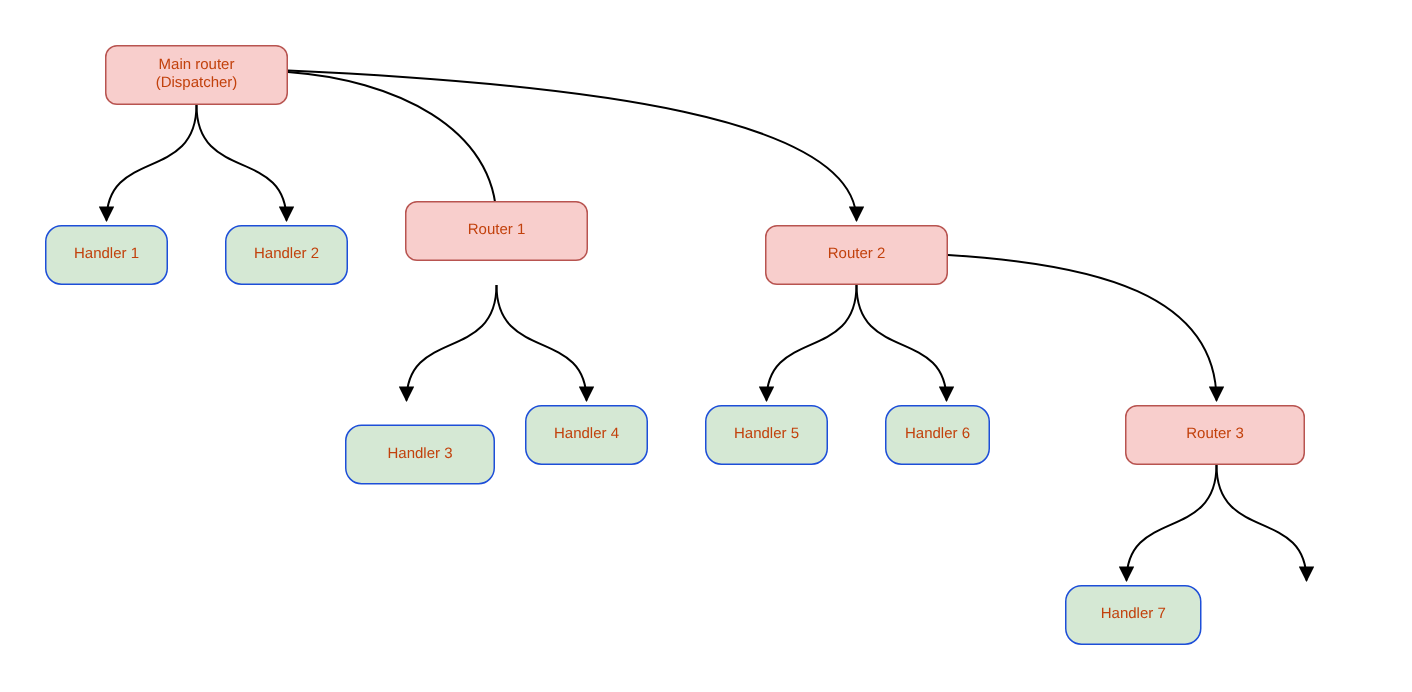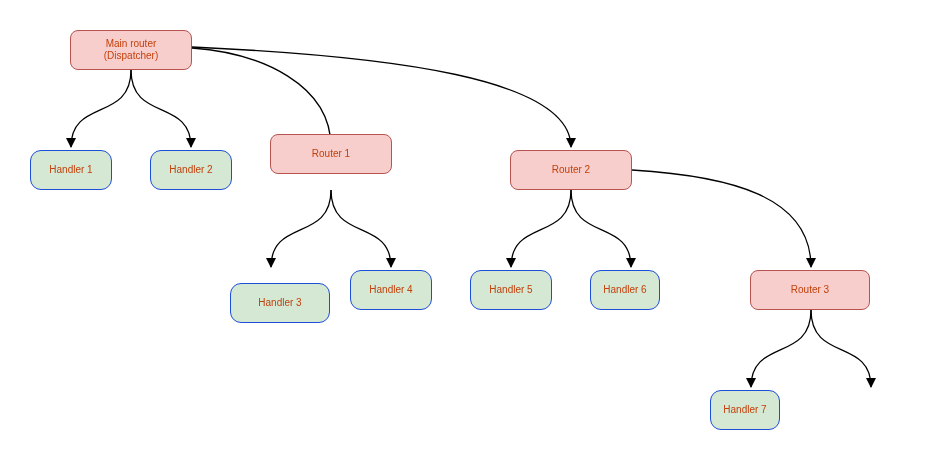--- a/index.html
+++ b/index.html
@@ -89,16 +89,16 @@
   <div class="node handler" style="left:230px; top:270px; width:100px;margin-top:13px;">Handler 3</div>
 
   <div class="node handler" style="left:350px; top:270px; width:82px;">Handler 4</div>
 
   <div class="node handler" style="left:470px; top:270px; width:82px;">Handler 5</div>
 
   <div class="node handler" style="left:590px; top:270px; width:70px;">Handler 6</div>
 
   <div class="node router" style="left:750px; top:270px; width:120px;">Router 3</div>
 
-  <div class="node handler" style="left:710px; top:390px; width:70px;text-align:center;">Handler 7</div>
+  <div class="node handler" style="left:710px; top:390px; width:91px;text-align:center;">Handler 7</div>
 
 
 </div>
 
 </body></html>

